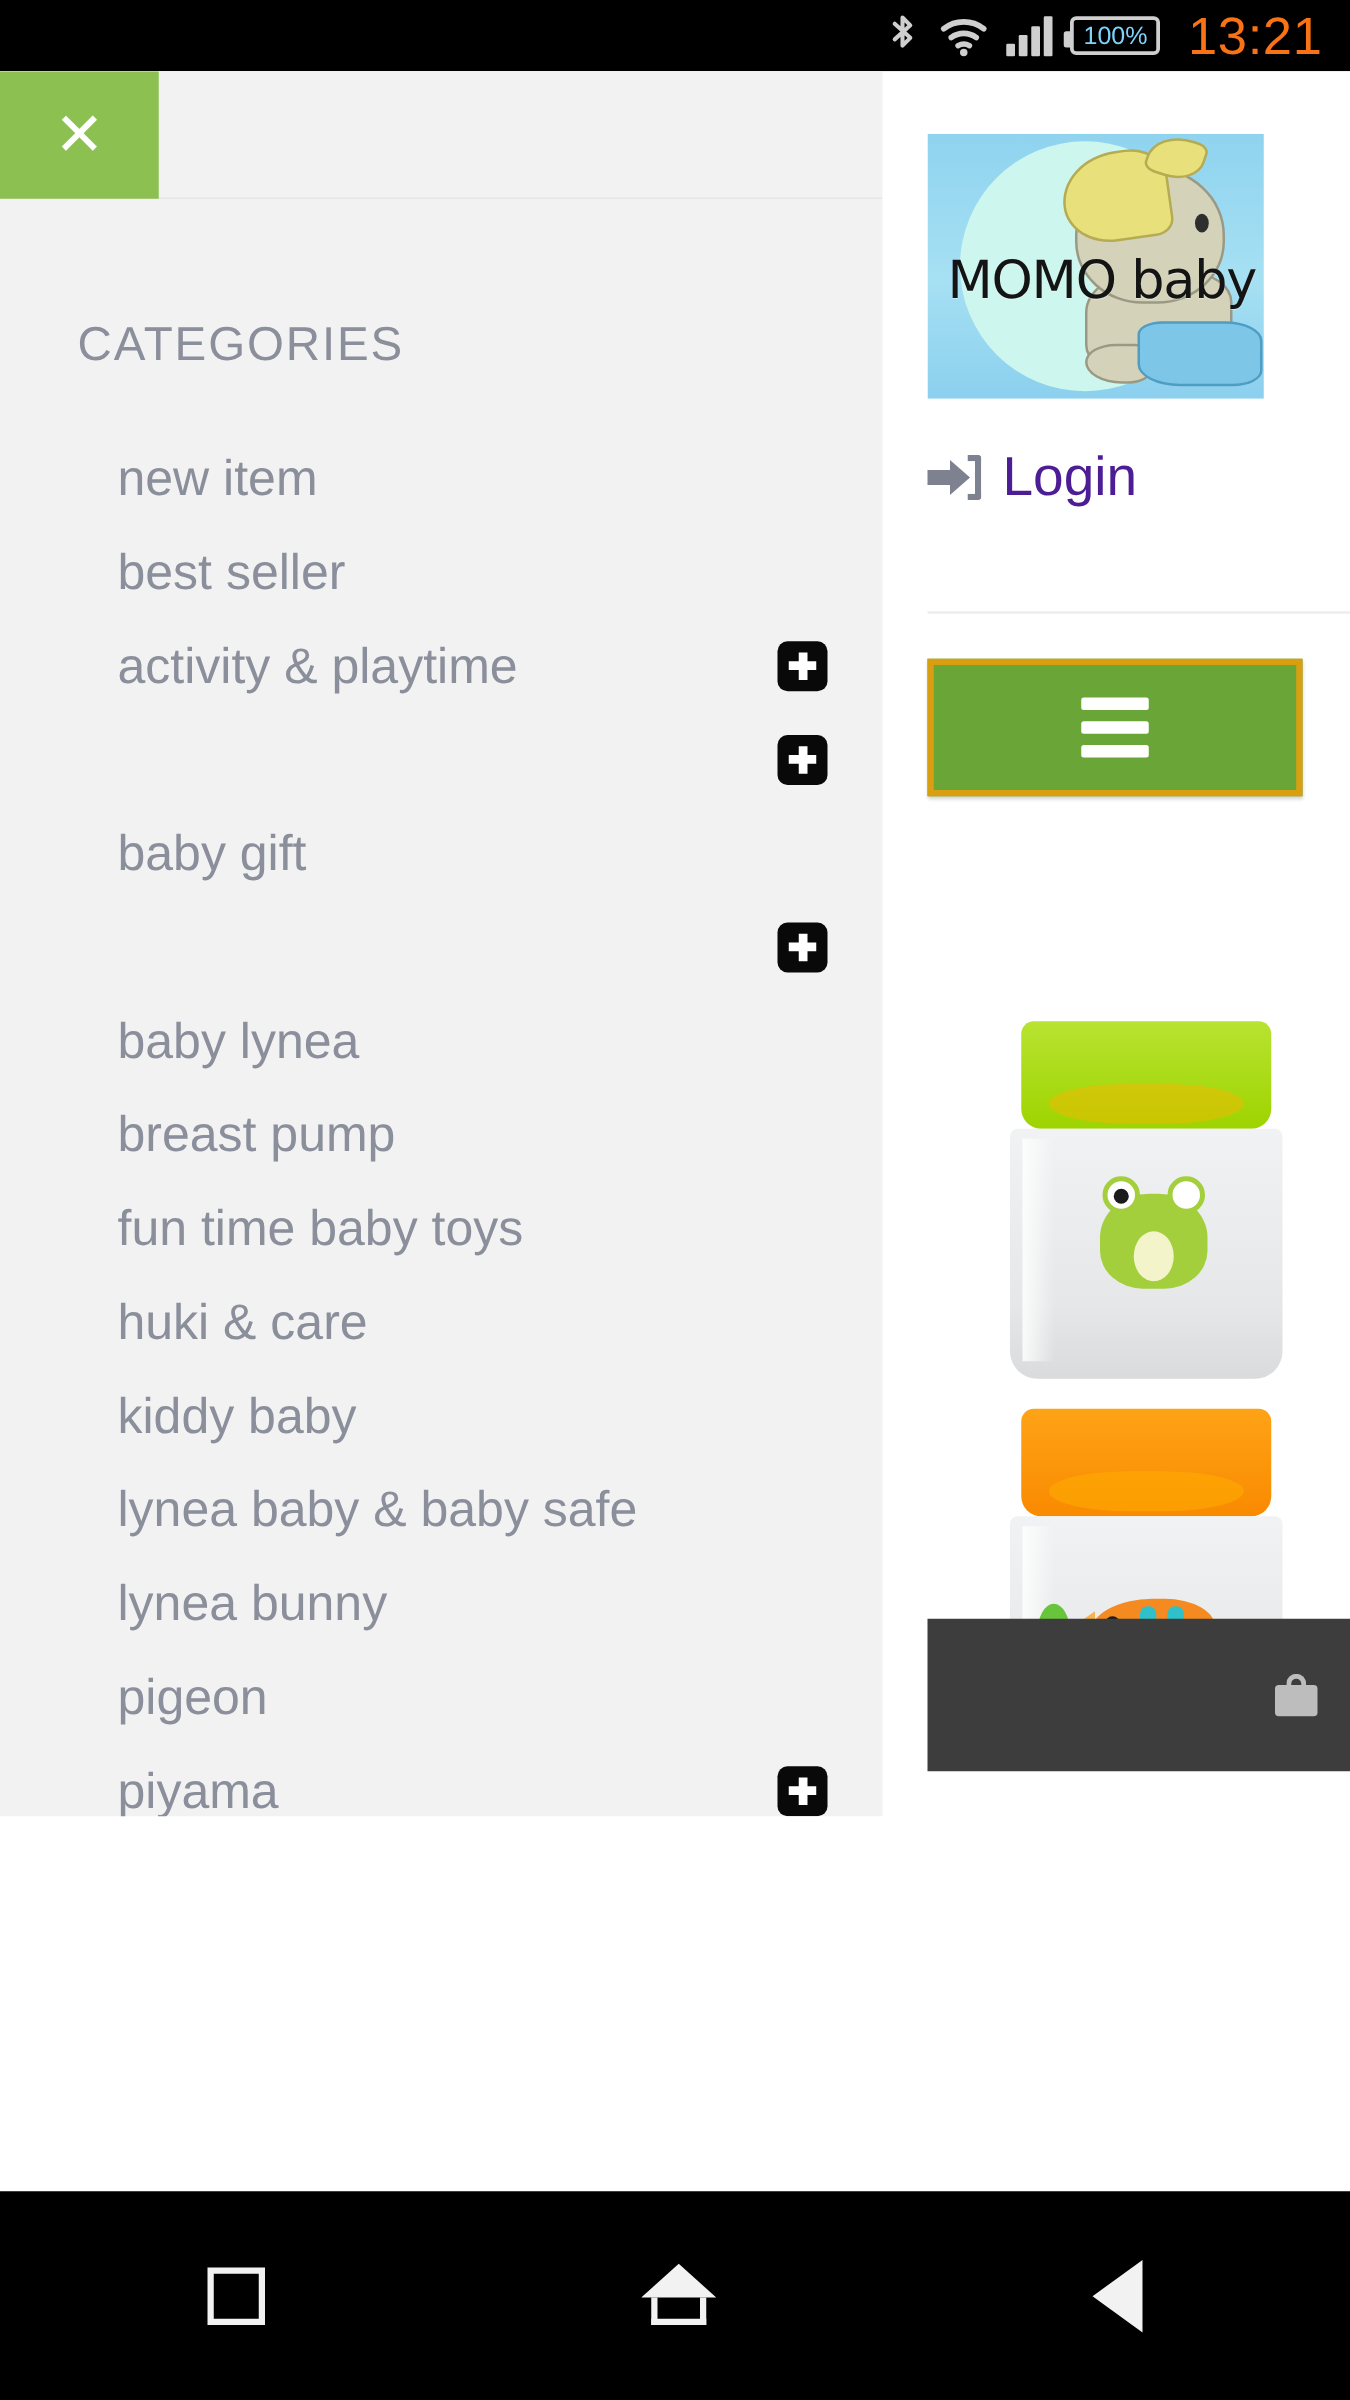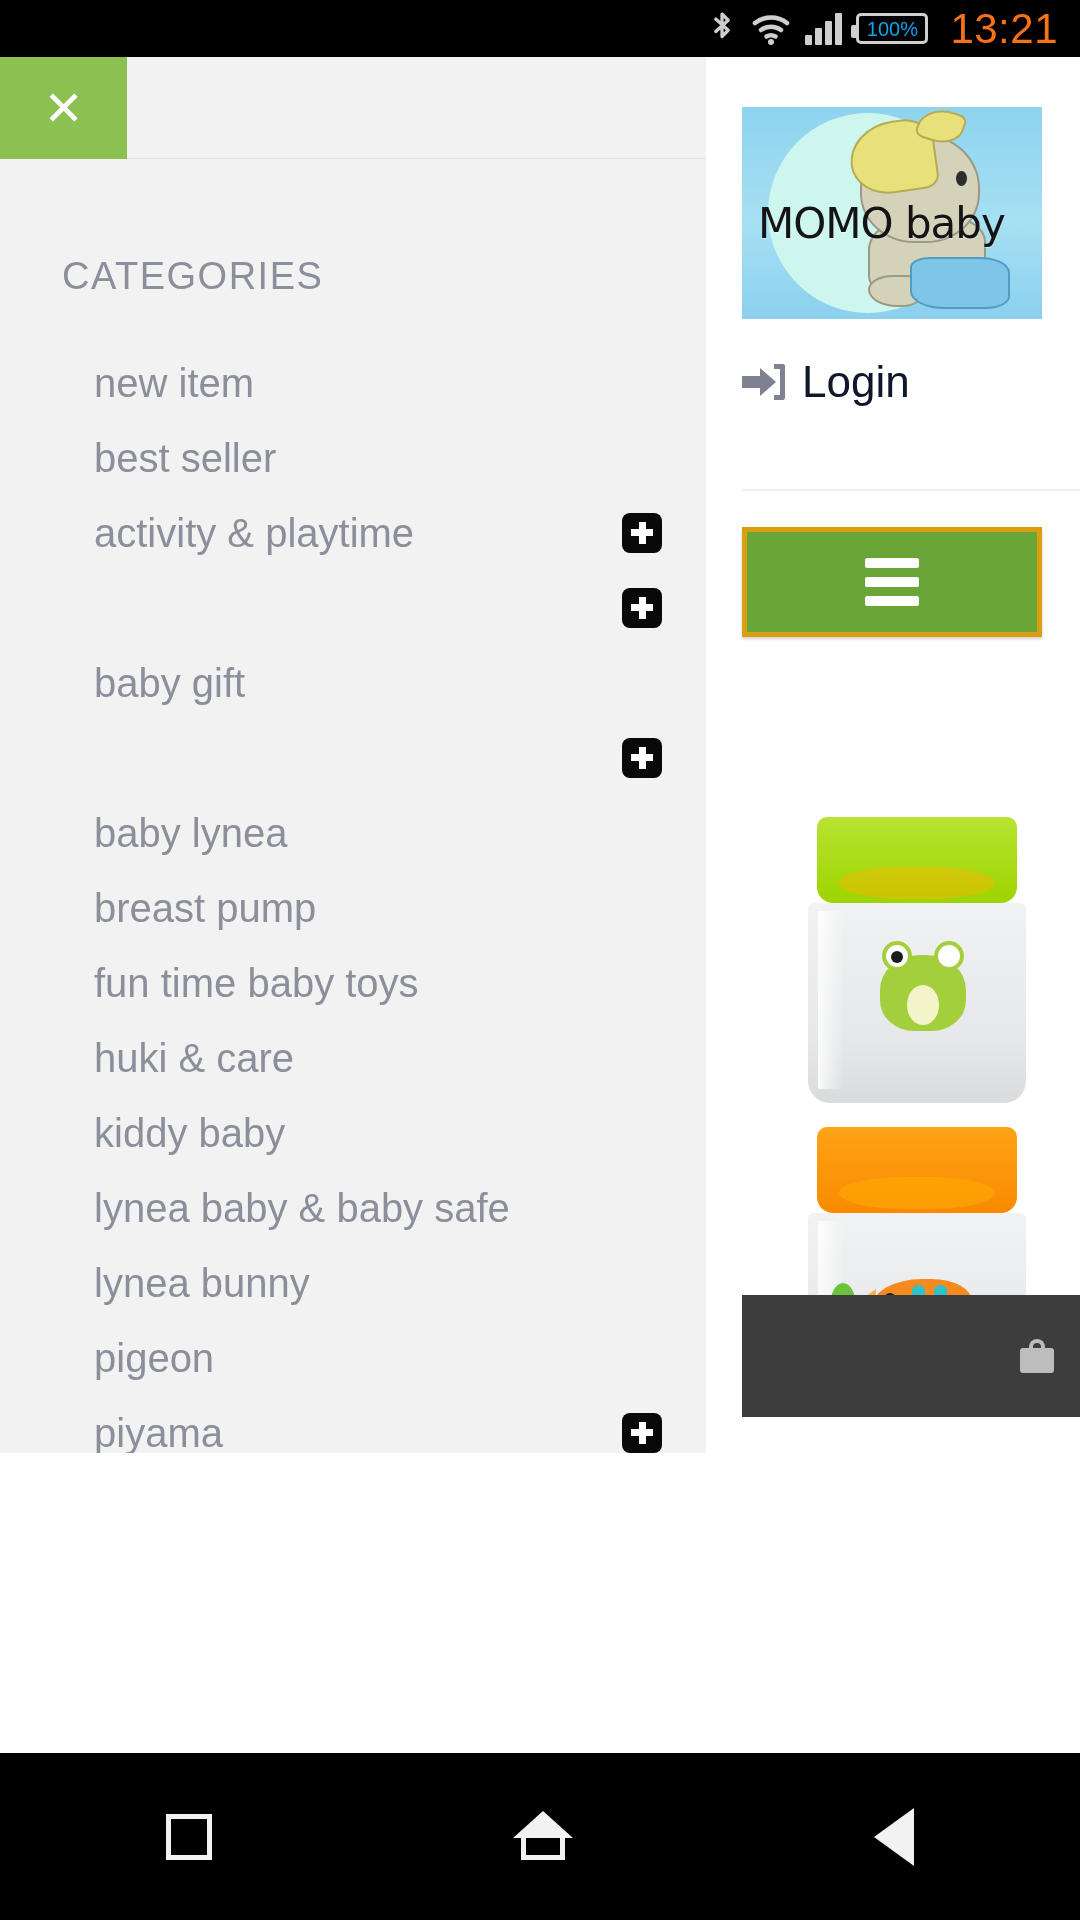--- a/index.html
+++ b/index.html
@@ -17,35 +17,35 @@
     background:#000; display:flex; align-items:center; justify-content:flex-end;
     padding-right:22px; gap:14px;
   }
   .sb-icon{ display:flex; align-items:flex-end; }
   .sb-clock{ color:#f97316; font-size:42px; letter-spacing:.5px; line-height:1;
              font-family:"Liberation Sans", sans-serif; margin-left:8px; }
   .batt{
     border:3px solid #cfcfcf; border-radius:5px; height:31px; min-width:72px;
     display:flex; align-items:center; justify-content:center; position:relative;
   }
-  .batt span{ color:#0ea5e9; font-size:20px; line-height:1; padding:0 4px; }
+  .batt span{ color:#7dd3fc; font-size:20px; line-height:1; padding:0 4px; }
   .batt:before{ content:""; position:absolute; left:-8px; top:9px; width:5px; height:13px;
                 background:#cfcfcf; border-radius:2px 0 0 2px; }
   .bars{ display:flex; align-items:flex-end; gap:3px; height:32px; }
   .bars i{ display:block; width:7px; background:#cfcfcf; border-radius:1px; }
   .bars i:nth-child(1){height:10px;} .bars i:nth-child(2){height:17px;}
   .bars i:nth-child(3){height:24px;} .bars i:nth-child(4){height:32px;}
 
   
   .page{
     position:absolute; top:57px; left:0; width:1080px; height:1396px; background:#fff;
   }
   .logo-wrap{ position:absolute; left:742px; top:50px; width:300px; height:212px; overflow:hidden; }
   .logo{
-    width:300px; height:212px; position:relative; overflow:hidden;
+    width:269px; height:212px; position:relative; overflow:hidden;
     background:linear-gradient(180deg,#8fd3ef 0%,#a6e0f3 55%,#8bd0ee 100%);
   }
   .logo .blob{
     position:absolute; left:26px; top:6px; width:200px; height:200px; border-radius:50%;
     background:#cdf6ef;
   }
   .logo .baby-head{
     position:absolute; left:118px; top:26px; width:120px; height:110px; border-radius:50% 50% 45% 45%;
     background:#d5d2ba; border:2px solid #9a9a84;
   }
@@ -87,21 +87,21 @@
   }
   .login-row .arrow-in .head{
     position:absolute; left:18px; top:6px; width:0; height:0;
     border-top:14px solid transparent; border-bottom:14px solid transparent;
     border-left:16px solid #7d8190;
   }
   .login-row .arrow-in .bracket{
     position:absolute; left:32px; top:2px; width:11px; height:36px;
     border:5px solid #7d8190; border-left:none; border-radius:0 3px 3px 0;
   }
-  .login-row .login-text{ font-size:44px; color:#0f172a; }
+  .login-row .login-text{ font-size:44px; color:#4c1d95; }
   .page-divider{
     position:absolute; left:742px; top:432px; width:338px; height:2px; background:#ededed;
   }
   .menu-btn{
     position:absolute; left:742px; top:470px; width:300px; height:110px;
     background:#6aa637; border:5px solid #d99f10; display:flex;
     align-items:center; justify-content:center; box-shadow:0 2px 3px rgba(0,0,0,.18);
   }
   .ham{ display:flex; flex-direction:column; gap:9px; }
   .ham i{ display:block; width:54px; height:10px; background:#fff; border-radius:2px; }

